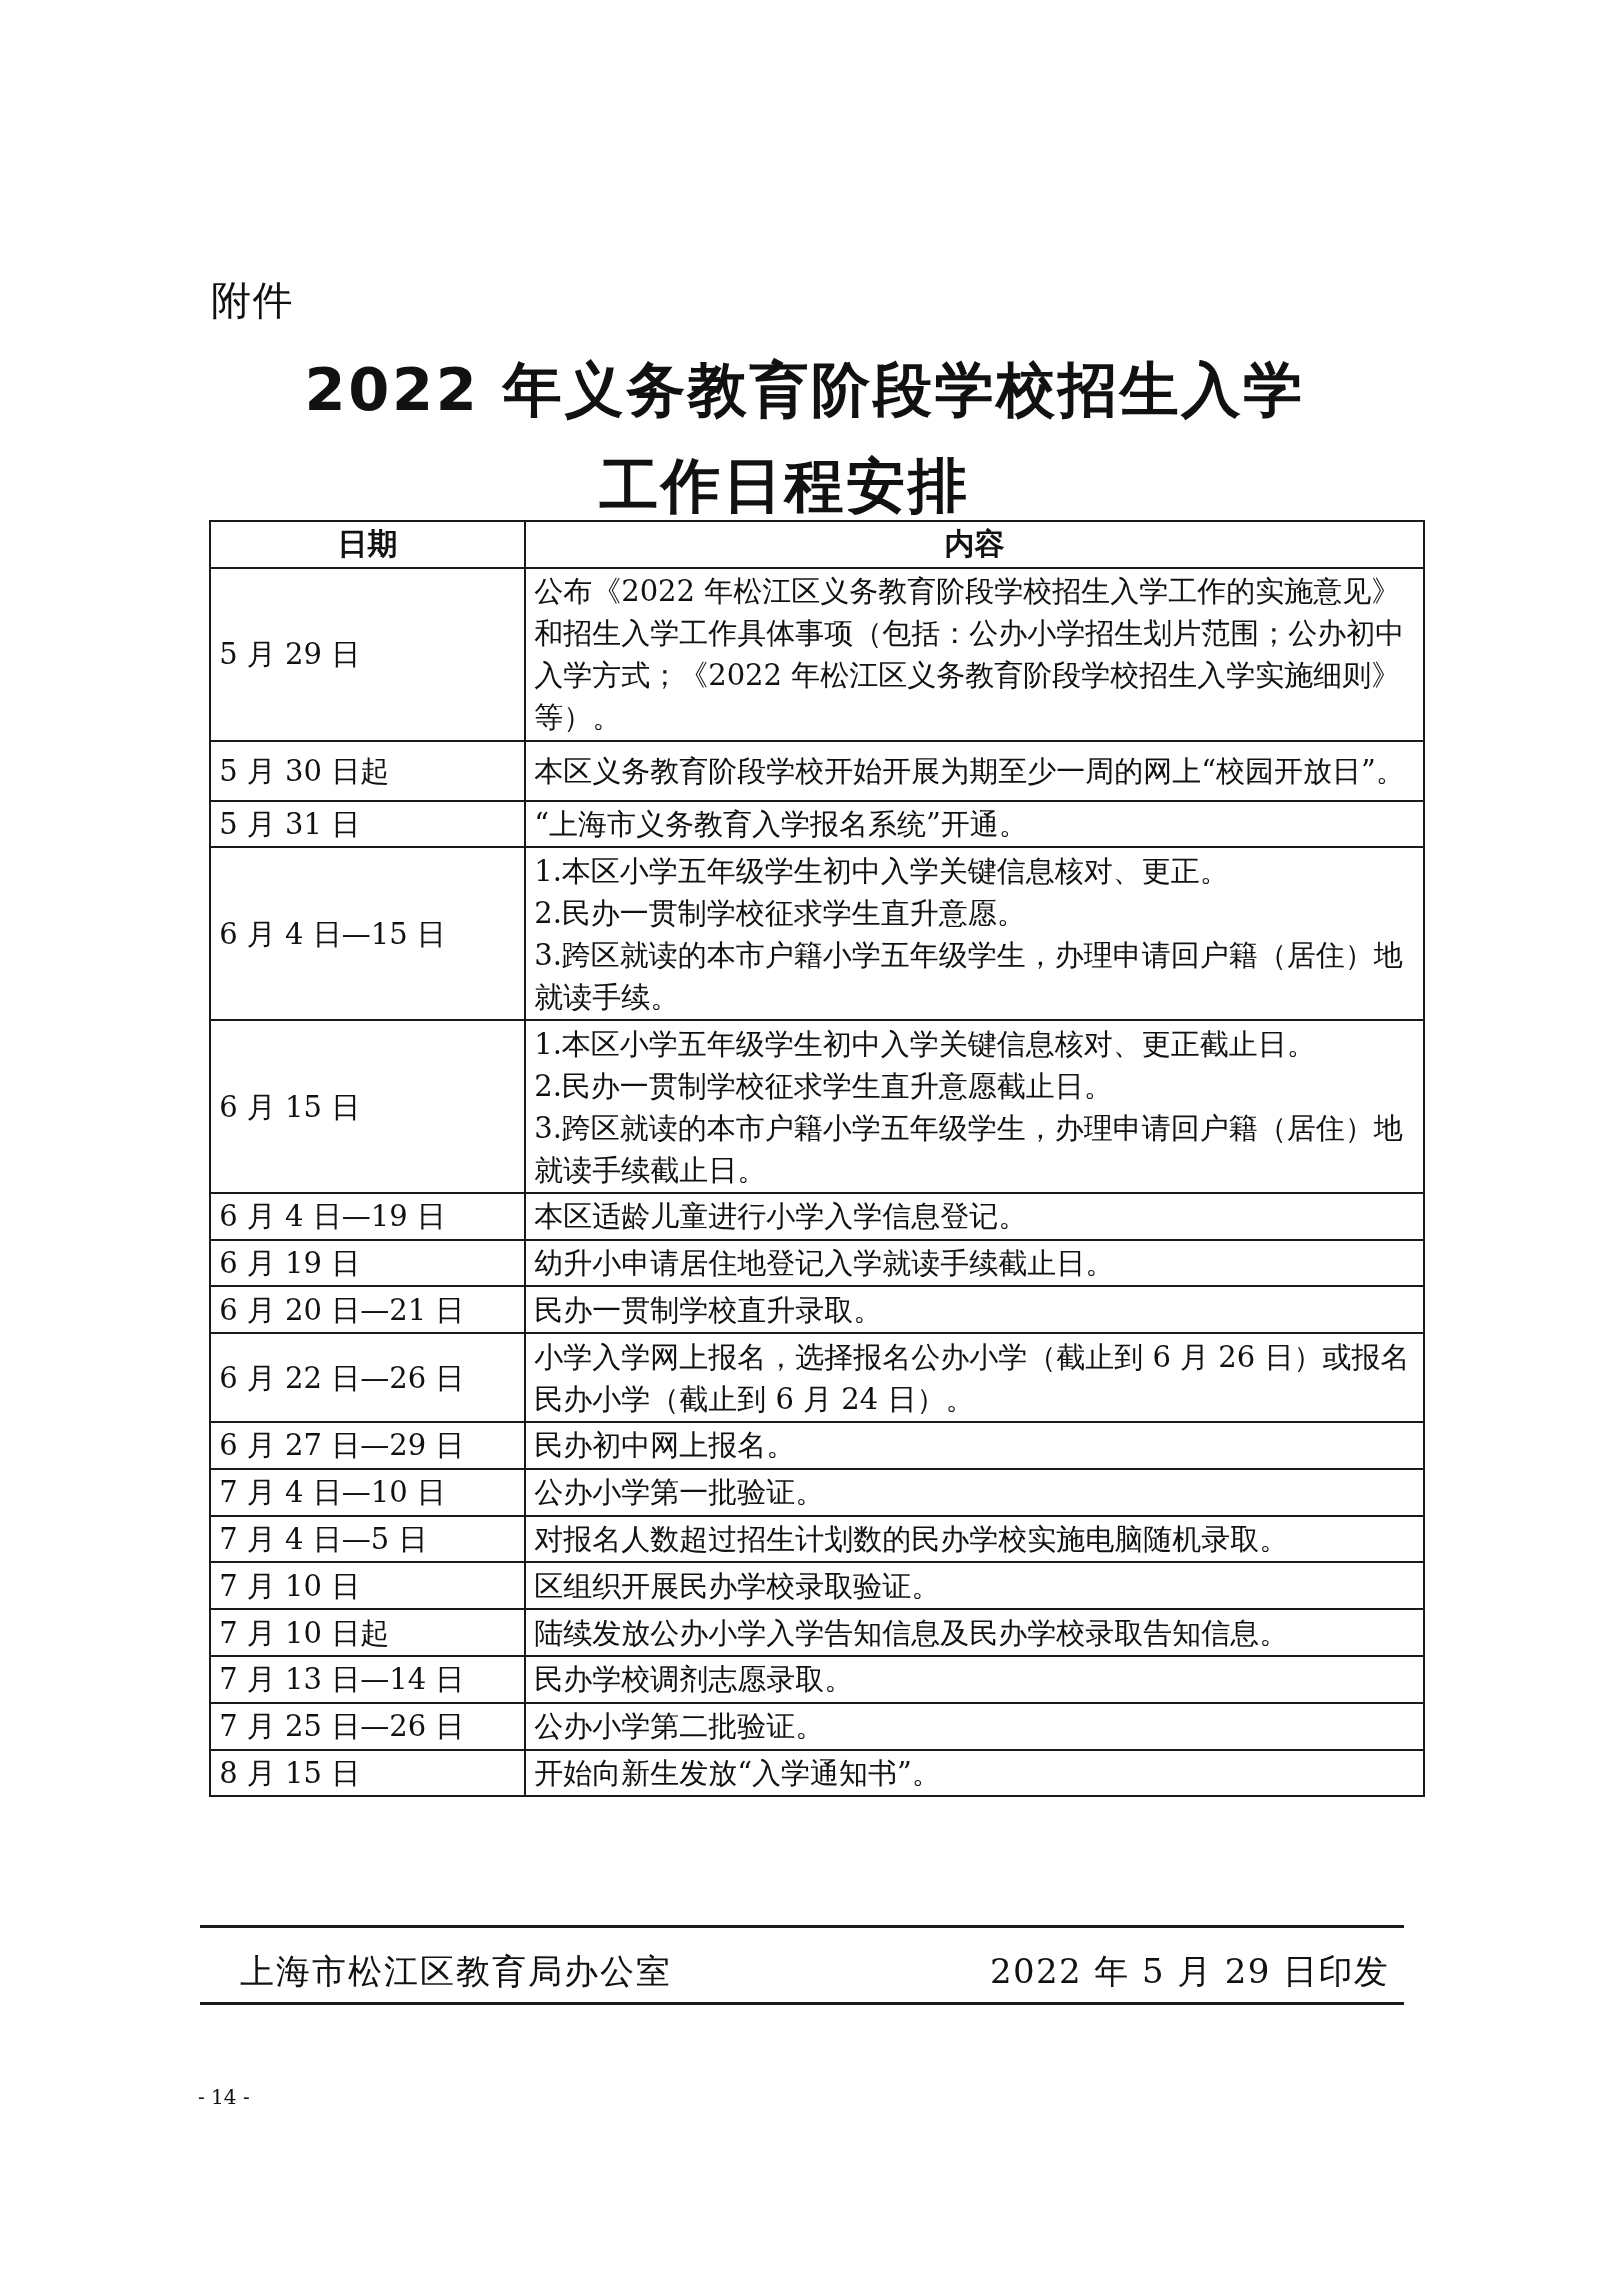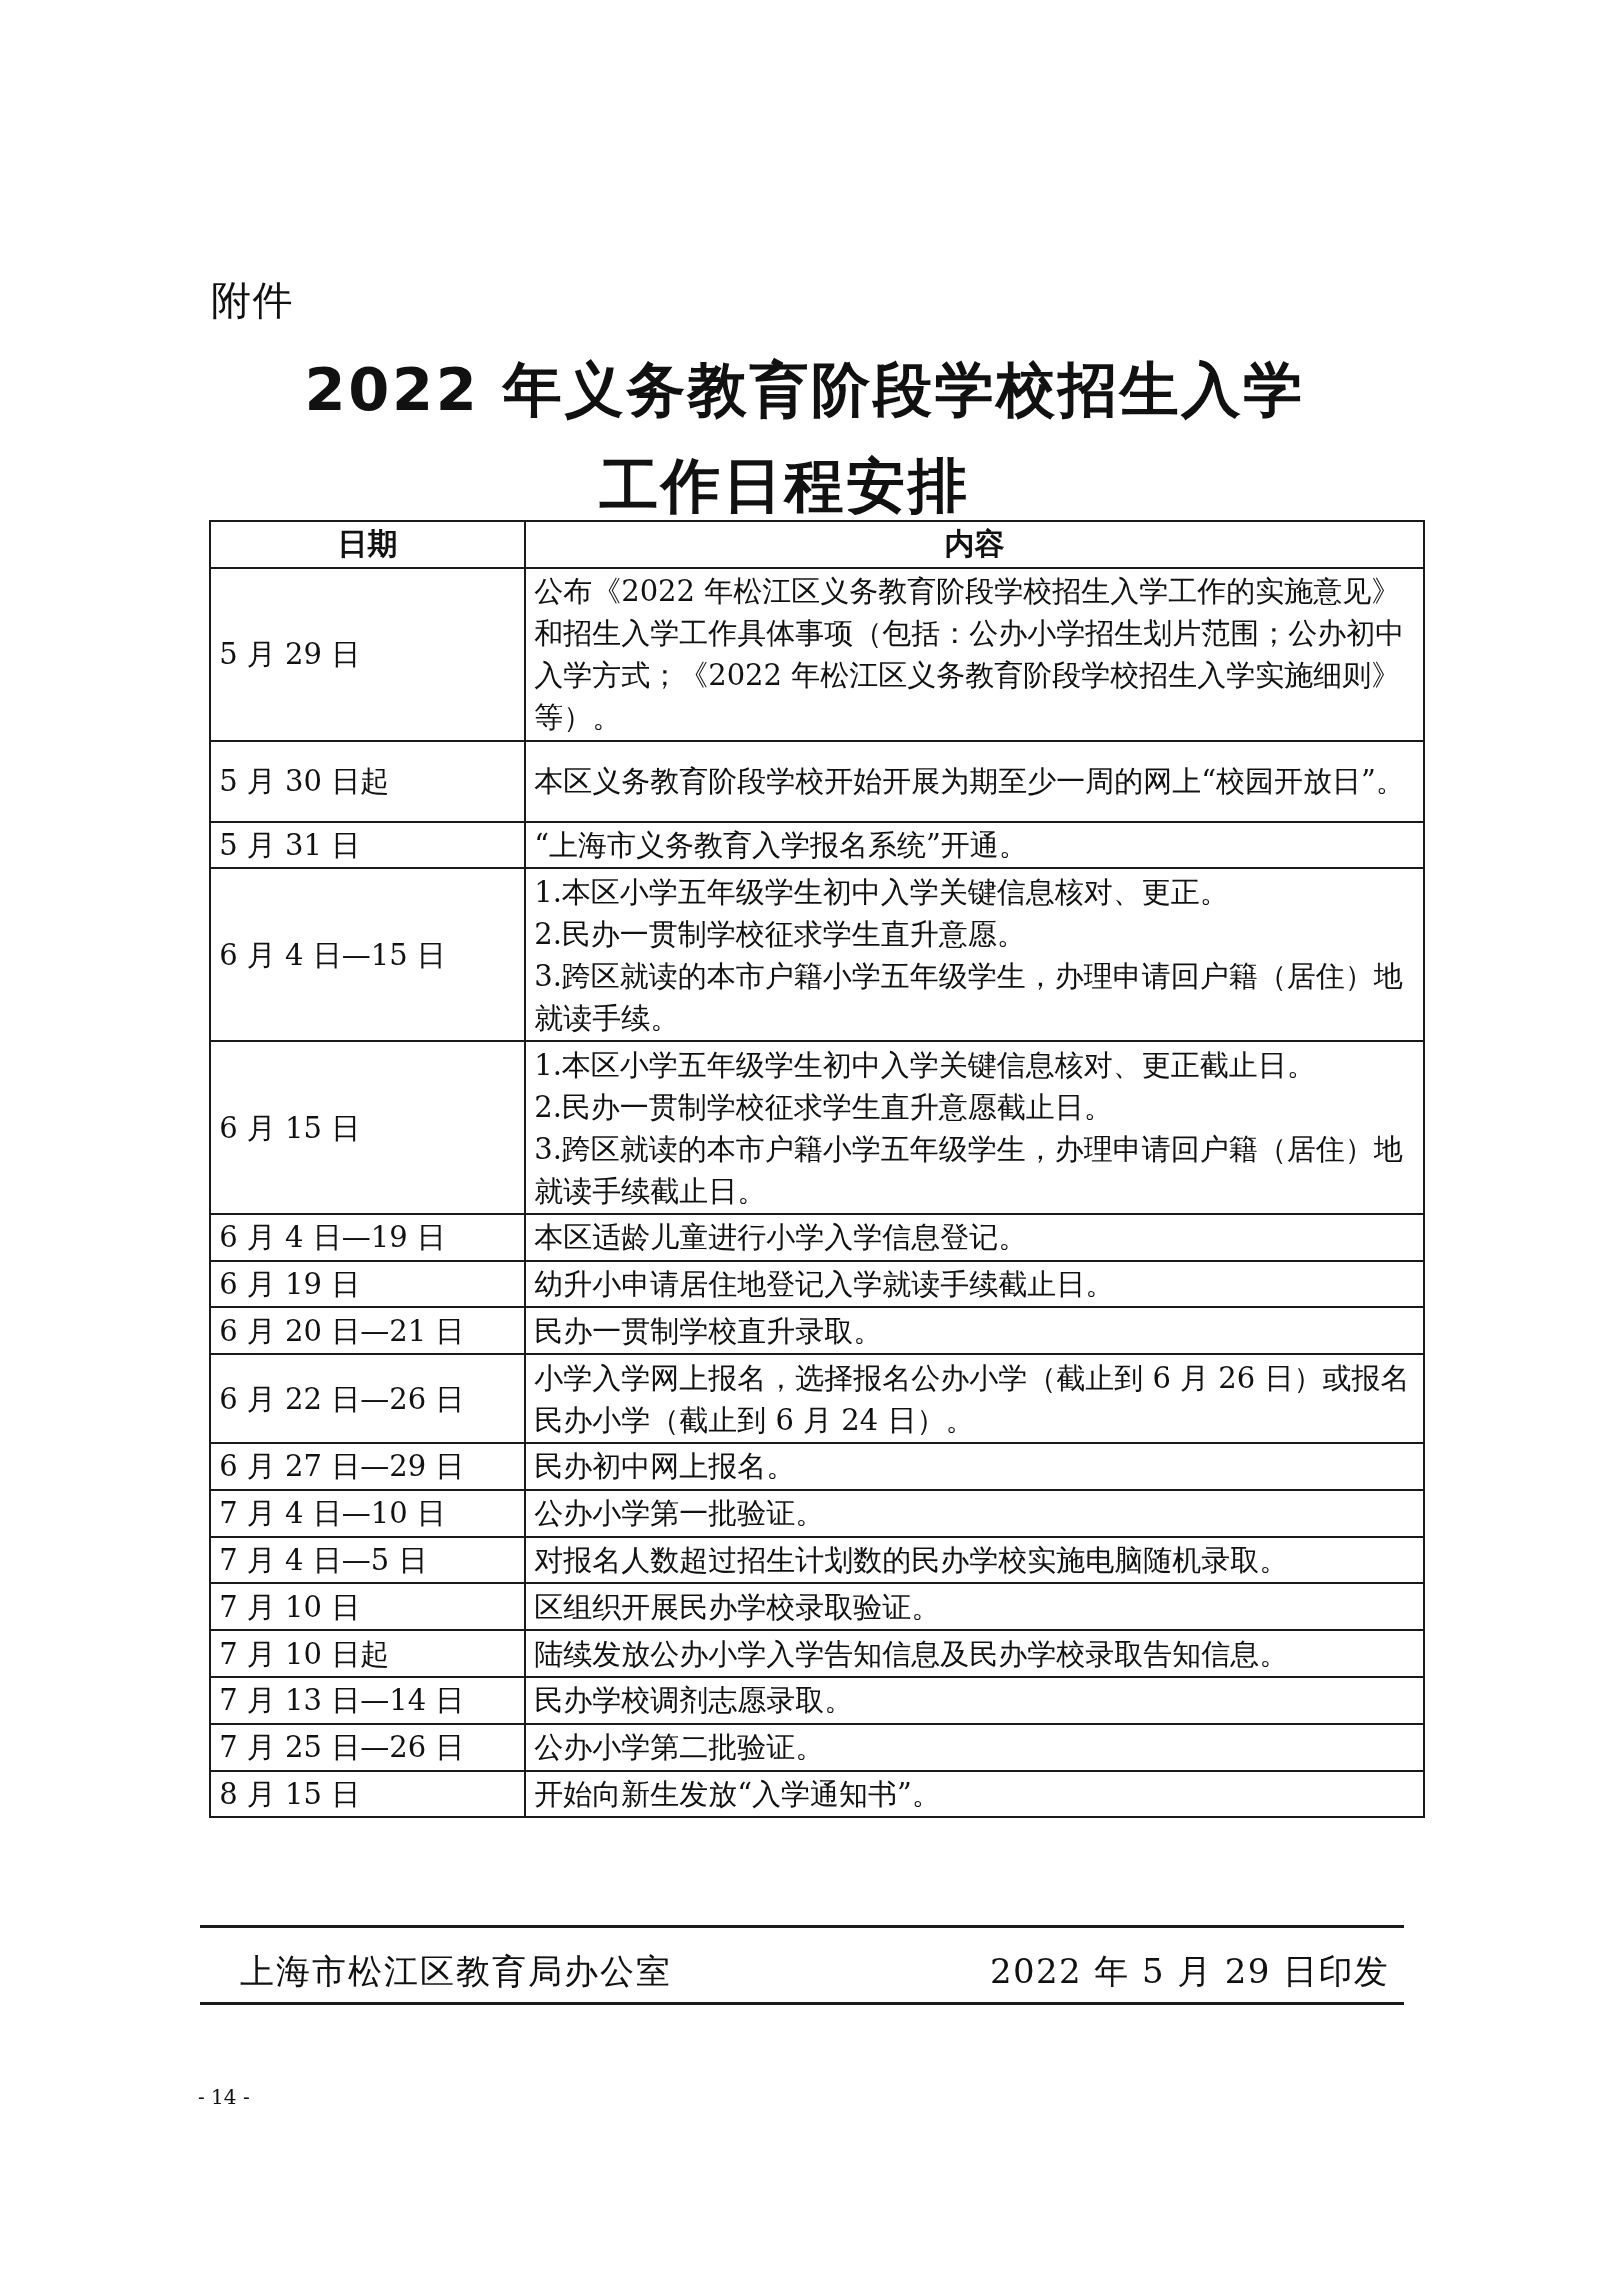--- a/index.html
+++ b/index.html
@@ -71,21 +71,21 @@
       <th>内容</th>
     </tr>
   </thead>
   <tbody id="schedule-body">
       <tr style="height: 147px;">
         <td class="date">5 月 29 日</td>
         <td class="content">
           <span class="line">公布《2022 年松江区义务教育阶段学校招生入学工作的实施意见》和招生入学工作具体事项（包括：公办小学招生划片范围；公办初中入学方式；《2022 年松江区义务教育阶段学校招生入学实施细则》等）。</span>
         </td>
       </tr>
-      <tr style="height: 81px;">
+      <tr style="height: 60px;">
         <td class="date">5 月 30 日起</td>
         <td class="content">
           <span class="line">本区义务教育阶段学校开始开展为期至少一周的网上“校园开放日”。</span>
         </td>
       </tr>
       <tr style="height: 42px; border-radius: 19px;">
         <td class="date">5 月 31 日</td>
         <td class="content">
           <span class="line">“上海市义务教育入学报名系统”开通。</span>
         </td>

